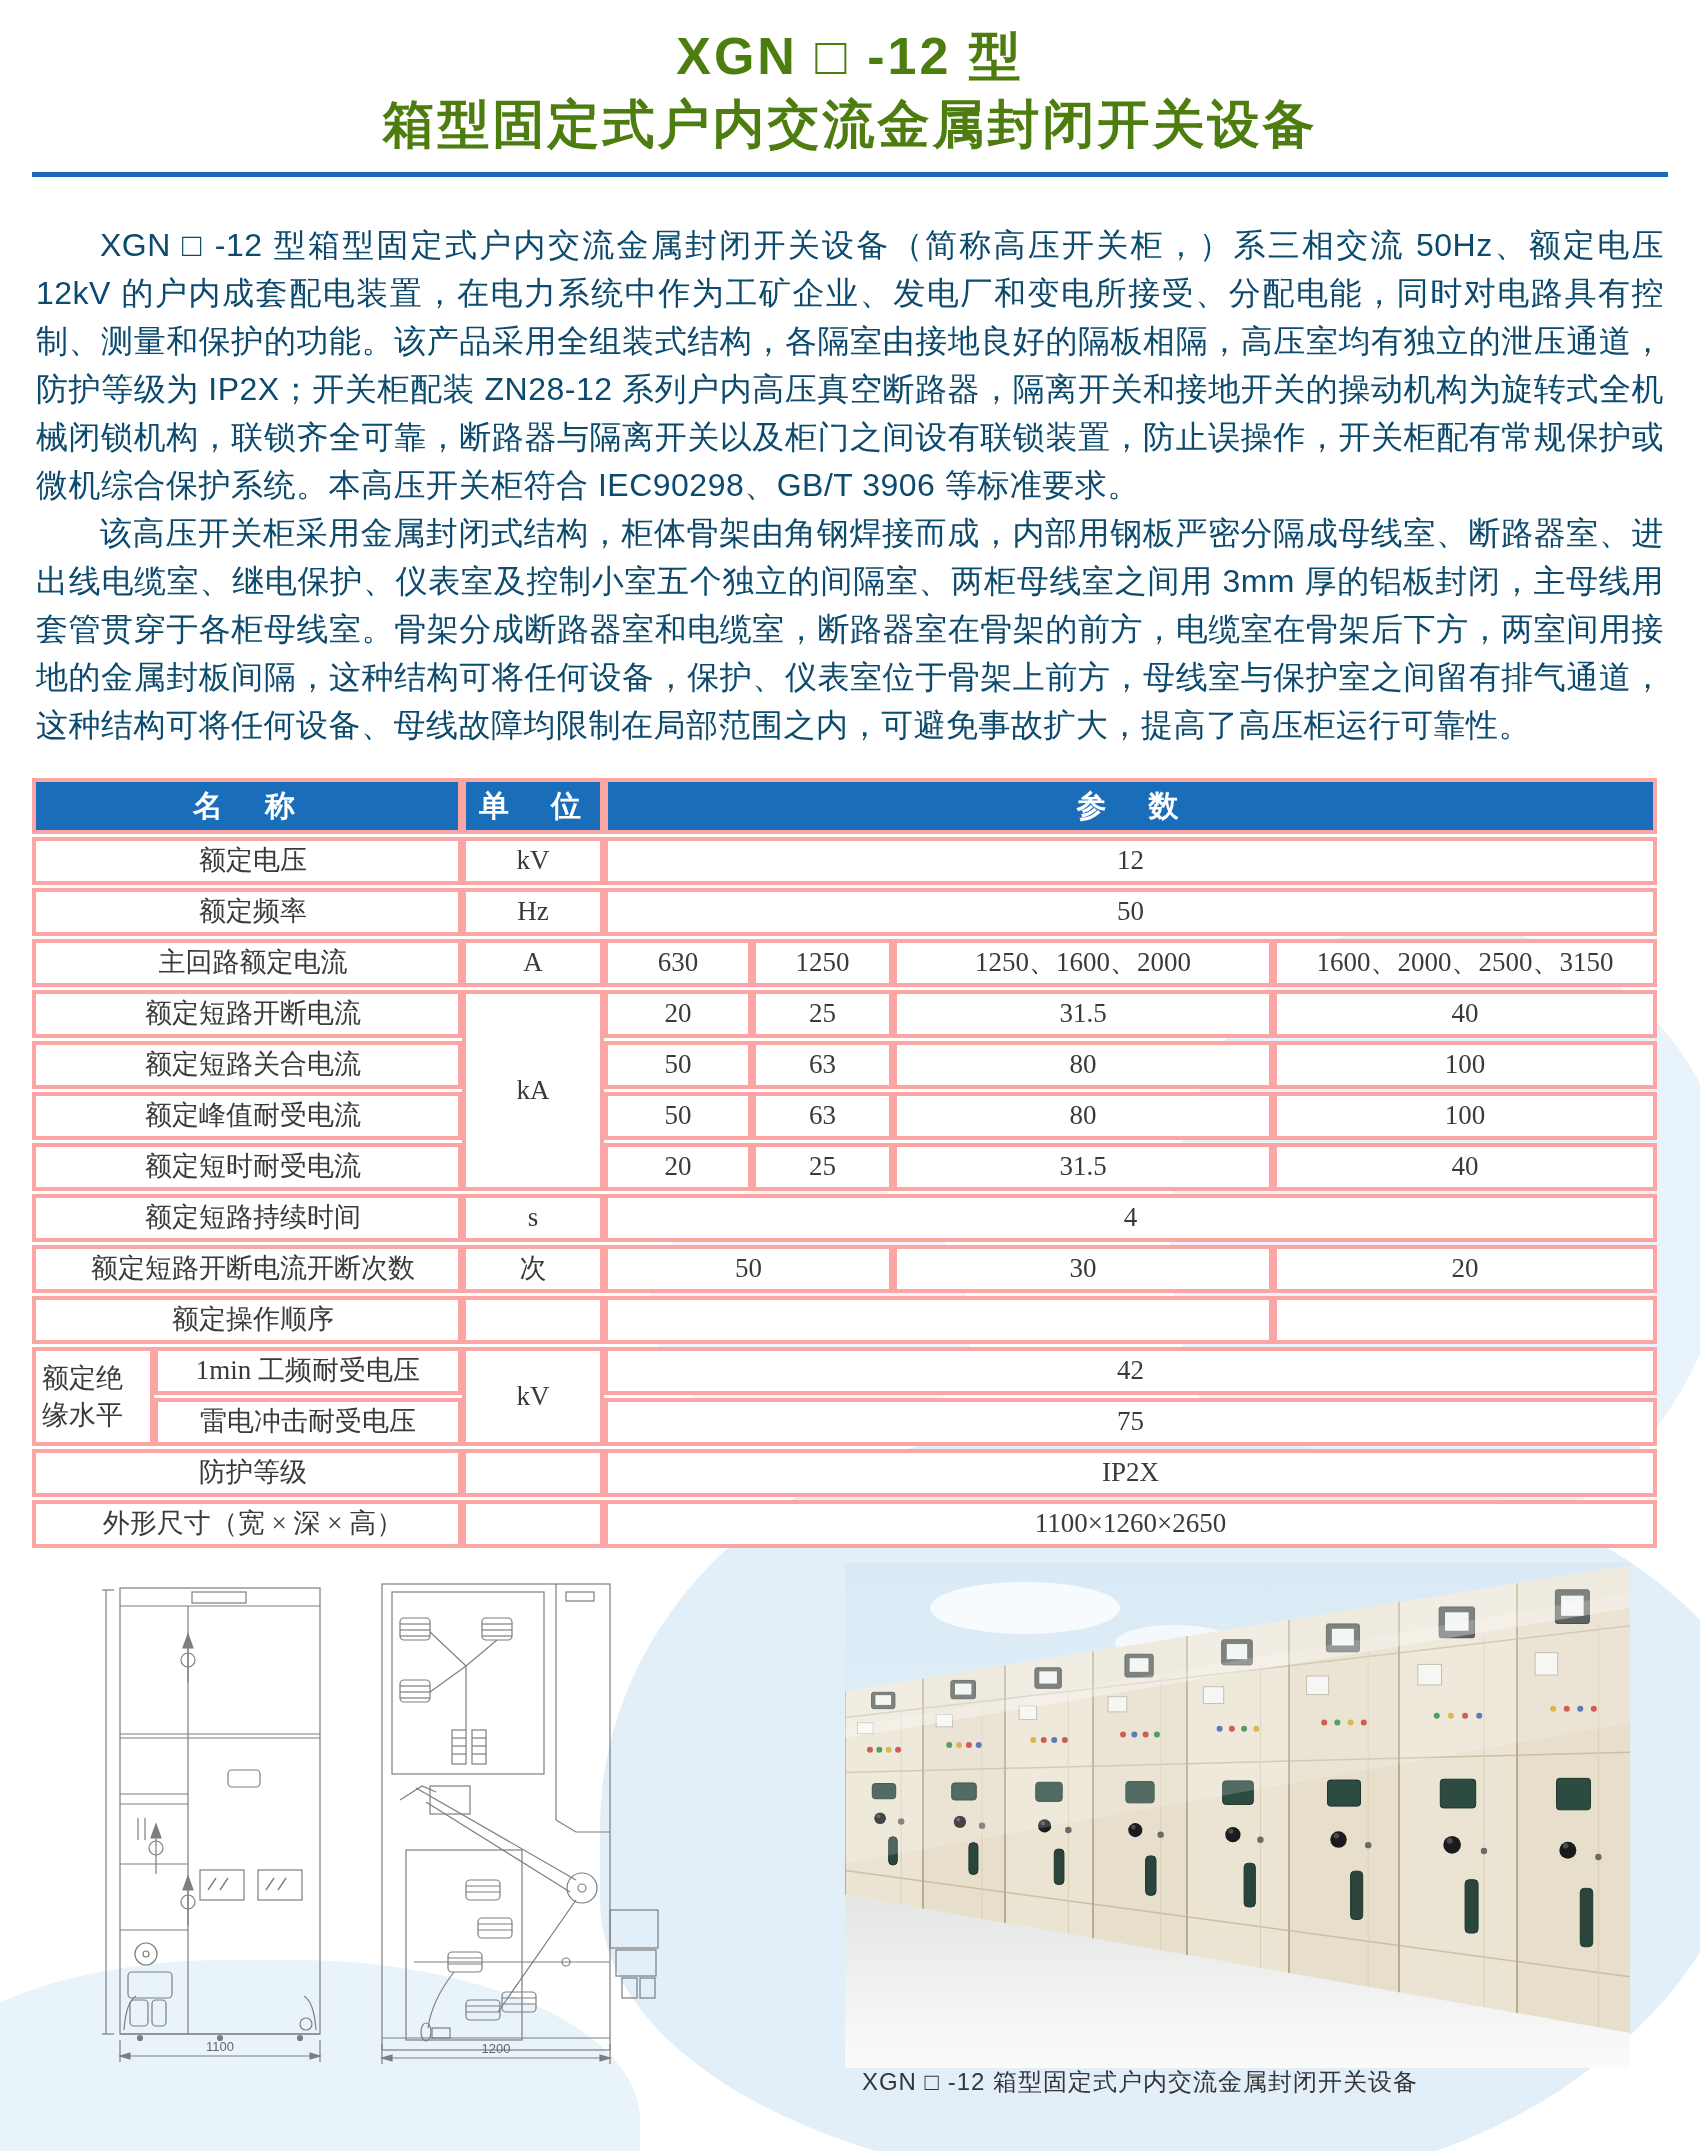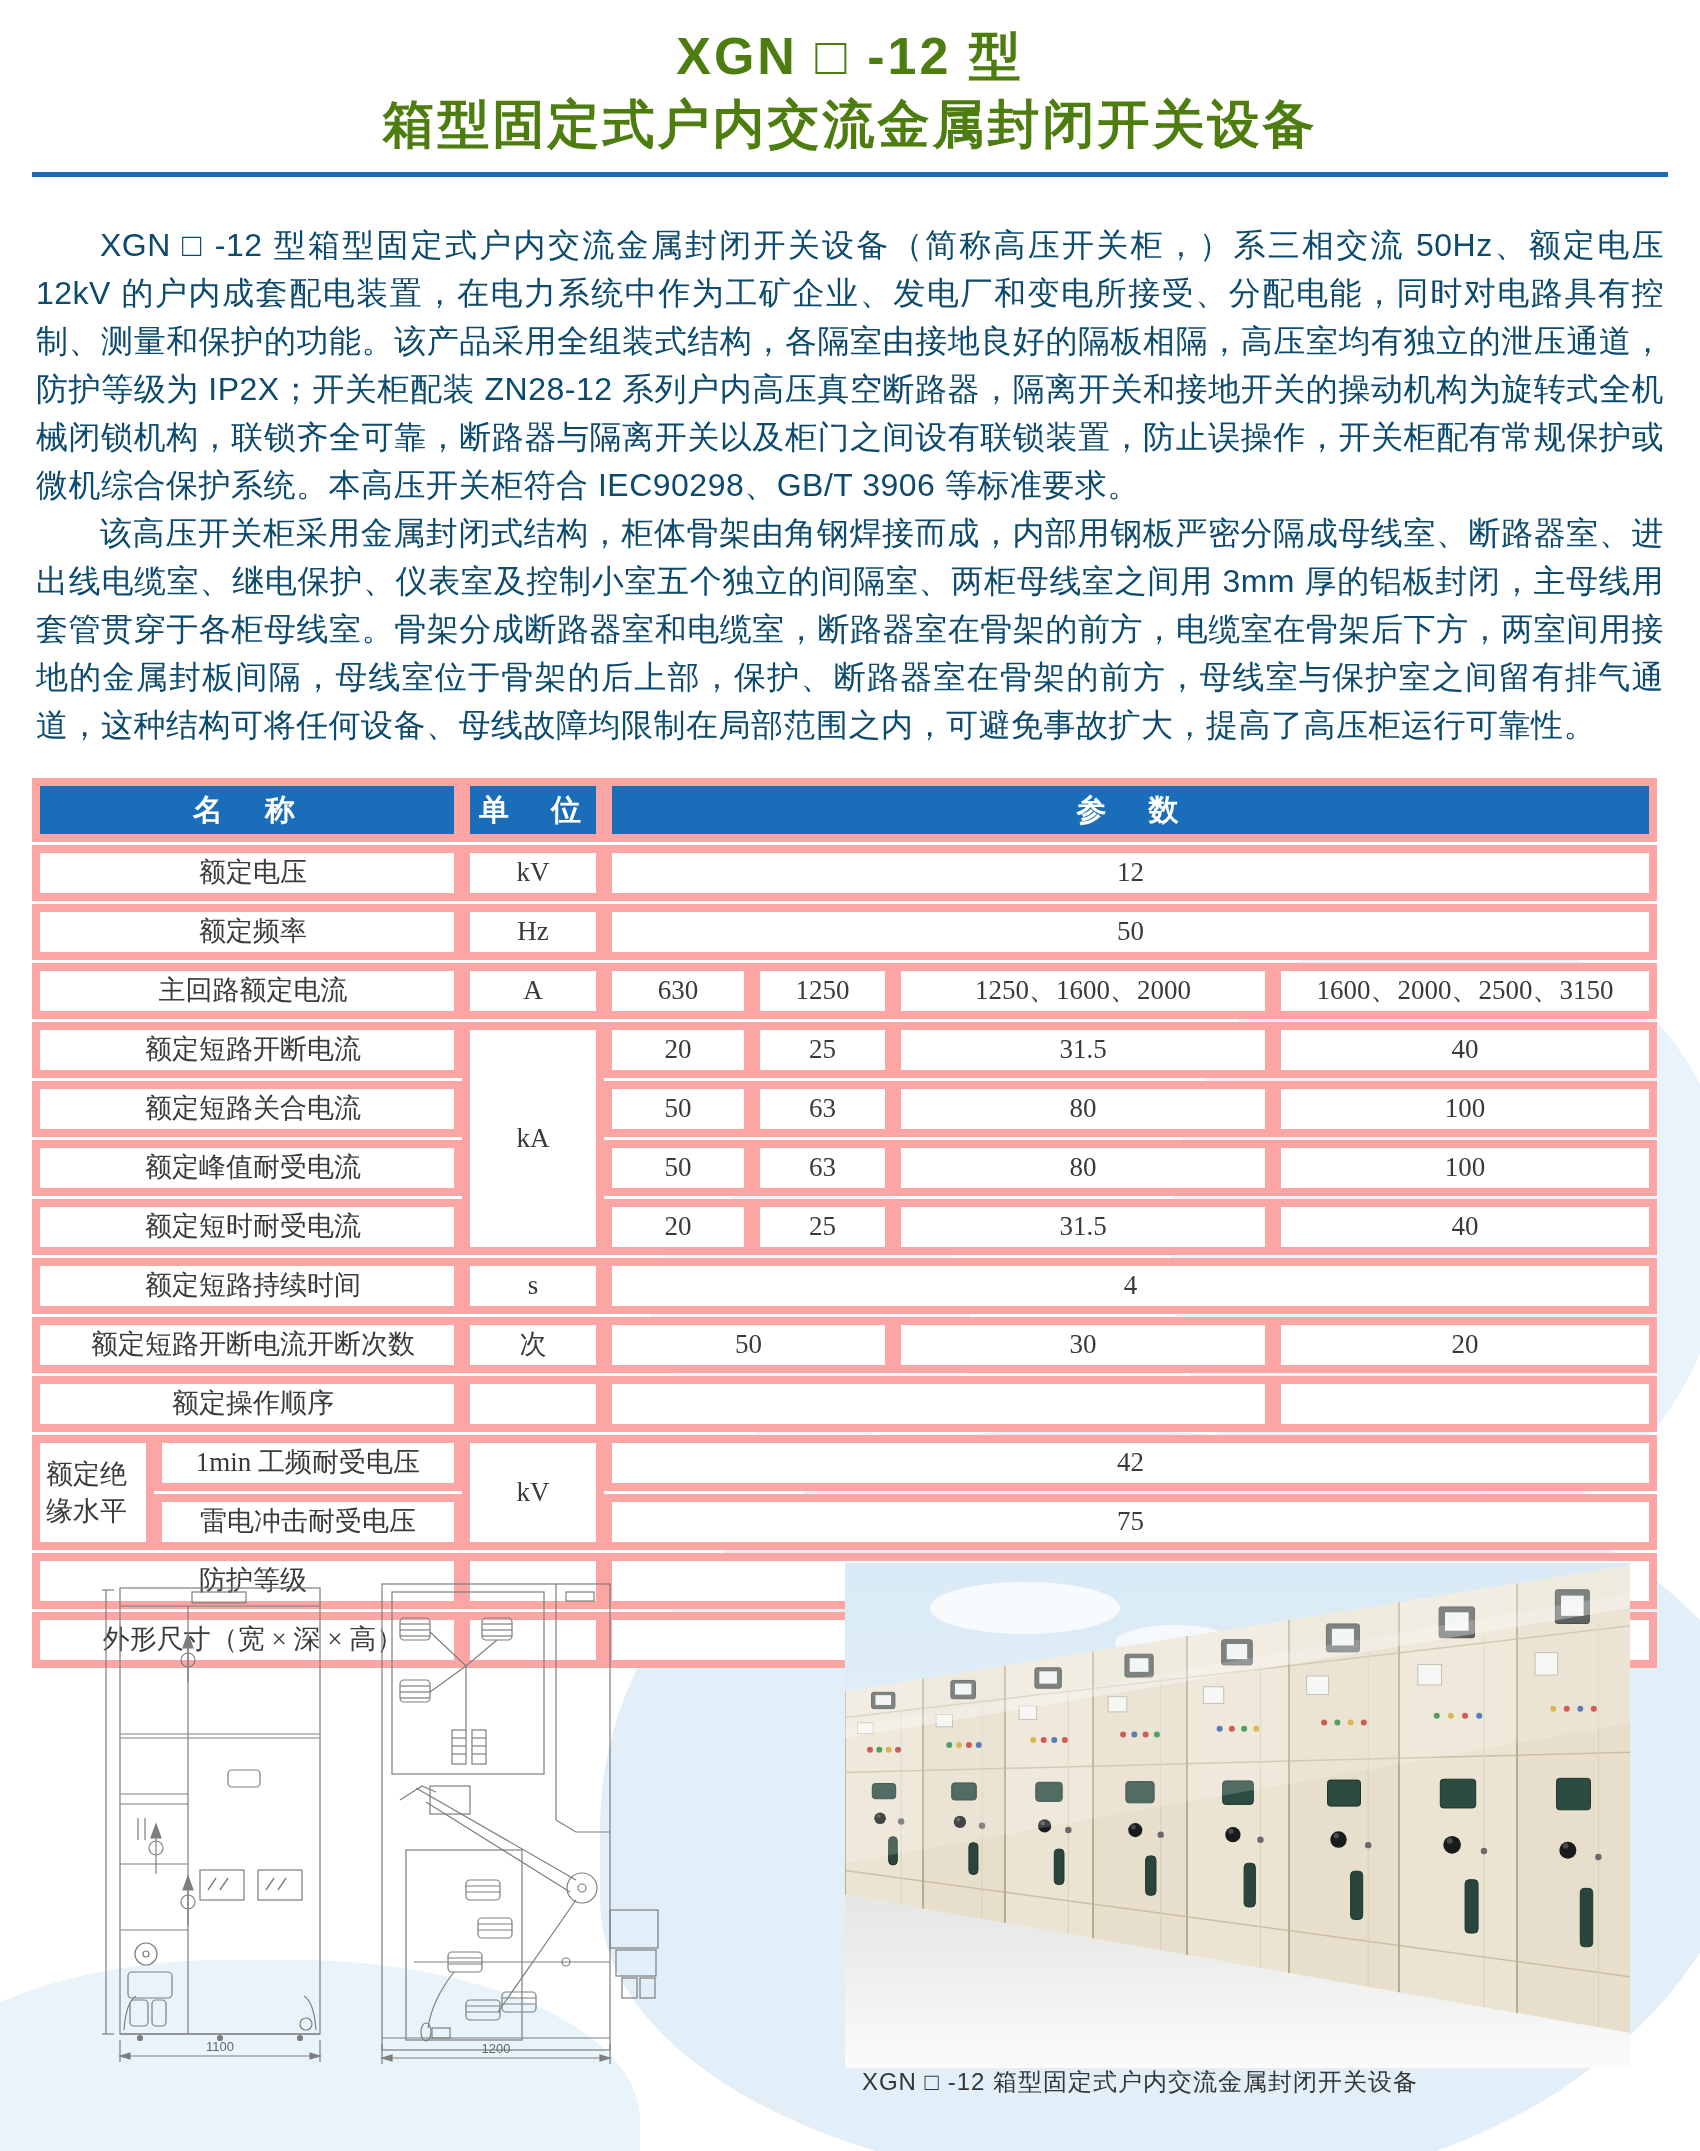--- a/index.html
+++ b/index.html
@@ -18,21 +18,21 @@
     color:#4d7c0f; font-weight:bold; font-size:52px; line-height:68px; letter-spacing:3px;}
   .rule{position:relative; z-index:2; margin:14px 32px 0 32px; height:5px; background:#1b6cb6;}
   
   .intro{position:relative; z-index:2; margin:44px 36px 0 36px;}
   .intro p{margin:0; font-size:32px; line-height:48px; color:#0c4a6e;
     text-indent:2em; text-align:justify; letter-spacing:0.5px;}
   
   .spec-wrap{position:relative; z-index:2; margin:26px 32px 0 32px;}
   table.spec{width:1625px; border-collapse:separate; border-spacing:0 3px;
     font-family:"Liberation Serif","DejaVu Serif",serif; color:#3a3a3a;}
-  table.spec th, table.spec td{border:8px solid #fca5a5; background:#ffffff; padding:0 4px;}
+  table.spec th, table.spec td{border:4px solid #fca5a5; background:#ffffff; padding:0 4px;}
   table.spec th{background:#1a6db9; color:#ffffff; height:48px;
     font-size:30px; font-weight:bold; letter-spacing:6px;
     font-family:"Liberation Sans","DejaVu Sans",sans-serif;}
   table.spec td{height:40px; font-size:27px; text-align:center; line-height:1.15;}
   table.spec td.lbl{text-align:center; padding-left:16px;}
   table.spec td.grp{text-align:left; padding:4px 6px;}
   table.spec td.grp span{display:inline-block; width:3.4em; line-height:1.35;}
   
   .footnote{position:relative; z-index:2; margin:42px 36px 0 36px;
     font-size:33px; color:#3e3e3e; letter-spacing:0.5px;}
@@ -53,21 +53,21 @@
   <div class="blob b3"></div>
 
   <div class="title">
     <div>XGN □ -12 型</div>
     <div>箱型固定式户内交流金属封闭开关设备</div>
   </div>
   <div class="rule"></div>
 
   <div class="intro">
     <p>XGN □ -12 型箱型固定式户内交流金属封闭开关设备（简称高压开关柜，）系三相交流 50Hz、额定电压 12kV 的户内成套配电装置，在电力系统中作为工矿企业、发电厂和变电所接受、分配电能，同时对电路具有控制、测量和保护的功能。该产品采用全组装式结构，各隔室由接地良好的隔板相隔，高压室均有独立的泄压通道，防护等级为 IP2X；开关柜配装 ZN28-12 系列户内高压真空断路器，隔离开关和接地开关的操动机构为旋转式全机械闭锁机构，联锁齐全可靠，断路器与隔离开关以及柜门之间设有联锁装置，防止误操作，开关柜配有常规保护或微机综合保护系统。本高压开关柜符合 IEC90298、GB/T 3906 等标准要求。</p>
-    <p>该高压开关柜采用金属封闭式结构，柜体骨架由角钢焊接而成，内部用钢板严密分隔成母线室、断路器室、进出线电缆室、继电保护、仪表室及控制小室五个独立的间隔室、两柜母线室之间用 3mm 厚的铝板封闭，主母线用套管贯穿于各柜母线室。骨架分成断路器室和电缆室，断路器室在骨架的前方，电缆室在骨架后下方，两室间用接地的金属封板间隔，母线室位于骨架的后上部，保护、断路器室在骨架的前方，母线室与保护室之间留有排气通道，这种结构可将任何设备、母线故障均限制在局部范围之内，可避免事故扩大，提高了高压柜运行可靠性。</p>
+    <p>该高压开关柜采用金属封闭式结构，柜体骨架由角钢焊接而成，内部用钢板严密分隔成母线室、断路器室、进出线电缆室、继电保护、仪表室及控制小室五个独立的间隔室、两柜母线室之间用 3mm 厚的铝板封闭，主母线用套管贯穿于各柜母线室。骨架分成断路器室和电缆室，断路器室在骨架的前方，电缆室在骨架后下方，两室间用接地的金属封板间隔，这种结构可将任何设备，保护、仪表室位于骨架上前方，母线室与保护室之间留有排气通道，这种结构可将任何设备、母线故障均限制在局部范围之内，可避免事故扩大，提高了高压柜运行可靠性。</p>
   </div>
 
   <div class="spec-wrap">
     <table class="spec">
       <colgroup>
         <col style="width:122px">
           <col style="width:308px">
           <col style="width:142px">
         <col style="width:148px">
           <col style="width:141px">

